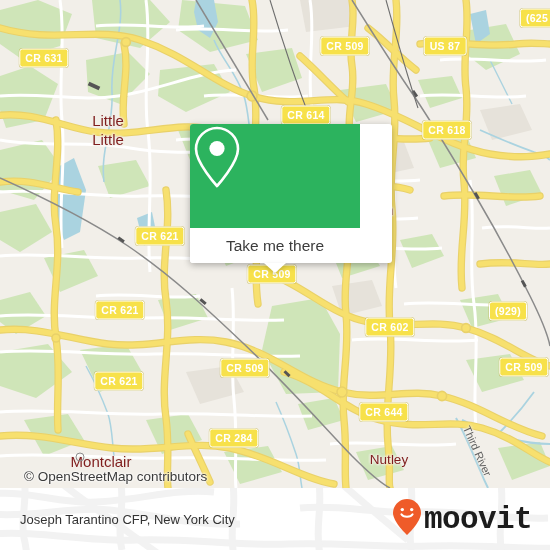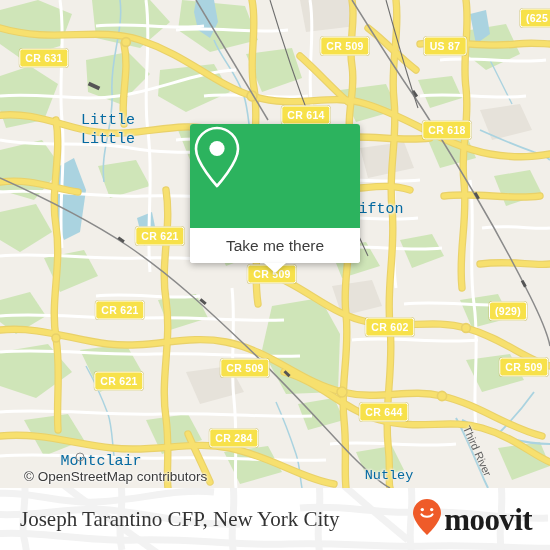--- a/index.html
+++ b/index.html
@@ -16,22 +16,22 @@
     background:#f7e14a;border:1.6px solid #ffffff;border-radius:3px;
     color:#ffffff;font-weight:bold;font-size:10.5px;line-height:1;
     padding:3px 5px 3.5px 5px;white-space:nowrap;
     font-family:"Liberation Sans",sans-serif;
     letter-spacing:.3px;
     box-shadow:0 0 0 .5px rgba(190,175,60,.55);
   }
   
   .place{
     position:absolute;transform:translate(-50%,-50%);
-    color:#0369a1;font-size:15px;white-space:nowrap;
-    font-family:Liberation Mono, monospace;
+    color:#7f1d1d;font-size:15px;white-space:nowrap;
+    font-family:Liberation Sans, sans-serif;
     text-shadow:0 0 3px #f2efe9,0 0 3px #f2efe9,1px 1px 2px #f2efe9,-1px -1px 2px #f2efe9;
   }
   .place.small{font-size:13.5px;}
   .place-dot{
     position:absolute;transform:translate(-50%,-50%);
     width:7px;height:7px;border-radius:50%;
     border:1.6px solid #8d8d8d;background:transparent;
   }
   .river-lbl{
     position:absolute;color:#5f5f5f;font-size:11px;white-space:nowrap;
@@ -42,21 +42,21 @@
   
   #attrib{
     position:absolute;left:24px;bottom:4px;
     font-size:13.5px;color:#3a3a3a;
     font-family:"Liberation Sans",sans-serif;
     text-shadow:0 0 3px #fff,0 0 3px #fff,0 0 2px #fff;
   }
 
   
   #card{
-    position:absolute;left:190px;top:124px;width:170px;height:139px;
+    position:absolute;left:190px;top:124px;width:202px;height:139px;
     background:#ffffff;border-radius:3px;
     box-shadow:0 2px 7px rgba(0,0,0,.30);
     overflow:hidden;
   }
   #card-green{
     position:absolute;left:0;top:0;width:170px;height:104px;
     background:#2cb35e;display:flex;align-items:center;justify-content:center;
   }
   #card-green svg{display:block;}
   #card-foot{
@@ -74,30 +74,30 @@
   }
 
   
   #footer{
     position:absolute;left:0;top:488px;width:550px;height:62px;
     background:#ffffff;overflow:hidden;
   }
   #footer-bg{position:absolute;left:0;top:0;opacity:1;}
   #footer-title{
     position:absolute;left:20px;top:50%;transform:translateY(-50%);
-    font-size:21px;color:#333333;white-space:nowrap;
-    font-family:Liberation Serif, serif;
+    font-size:13px;color:#333333;white-space:nowrap;
+    font-family:Liberation Sans, sans-serif;
   }
   #brand{
     position:absolute;right:18px;top:50%;transform:translateY(-50%);
     display:flex;align-items:center;gap:2px;
   }
   #brand-word{
     font-size:31px;color:#1c1c1c;font-weight:bold;letter-spacing:-.6px;
-    font-family:Liberation Serif, serif;line-height:1;text-align:center;
+    font-family:Liberation Mono, monospace;line-height:1;text-align:center;
   }
 </style>
 </head>
 <body>
 
 <div id="app">
 
   <div id="map">
 
     <svg width="550" height="488" viewBox="0 0 550 488">
@@ -297,21 +297,21 @@
     <div class="shield" style="left:508px;top:311px">(929)</div>
     <div class="shield" style="left:384px;top:412px">CR 644</div>
     <div class="shield" style="left:234px;top:438px">CR 284</div>
     <div class="shield" style="left:524px;top:367px">CR 509</div>
 
     <div class="place" style="left:108px;top:120px">Little</div>
     <div class="place" style="left:108px;top:139px">Little</div>
     <div class="place" style="left:372px;top:209px">Clifton</div>
     <div class="place" style="left:101px;top:461px">Montclair</div>
     <div class="place-dot" style="left:80px;top:457px"></div>
-    <div class="place small" style="left:389px;top:475px">Nutley</div>
+    <div class="place small" style="left:389px;top:459px">Nutley</div>
 
     <div class="river-lbl" style="left:472px;top:424px;transform:rotate(66deg);transform-origin:left top;">Third River</div>
 
     <div id="card">
       <div id="card-green">
         <span>
           <svg width="54" height="66" viewBox="0 0 54 66" aria-hidden="true">
             <path d="M27 4 C15.4 4 6 13.4 6 25 C6 39 27 62 27 62 C27 62 48 39 48 25 C48 13.4 38.6 4 27 4 Z" fill="none" stroke="#ffffff" stroke-width="2.6" stroke-linejoin="round"></path>
             <circle cx="27" cy="24.5" r="7.6" fill="#ffffff"></circle>
           </svg>

